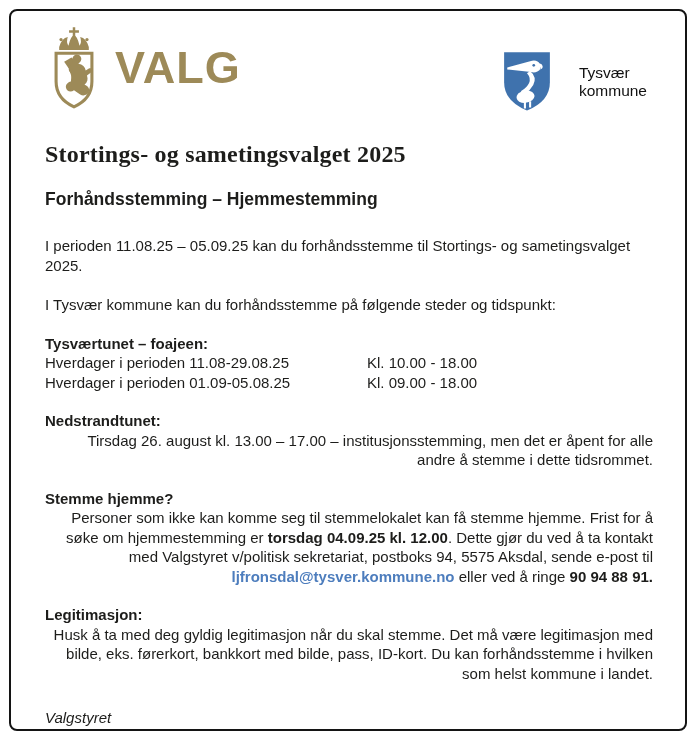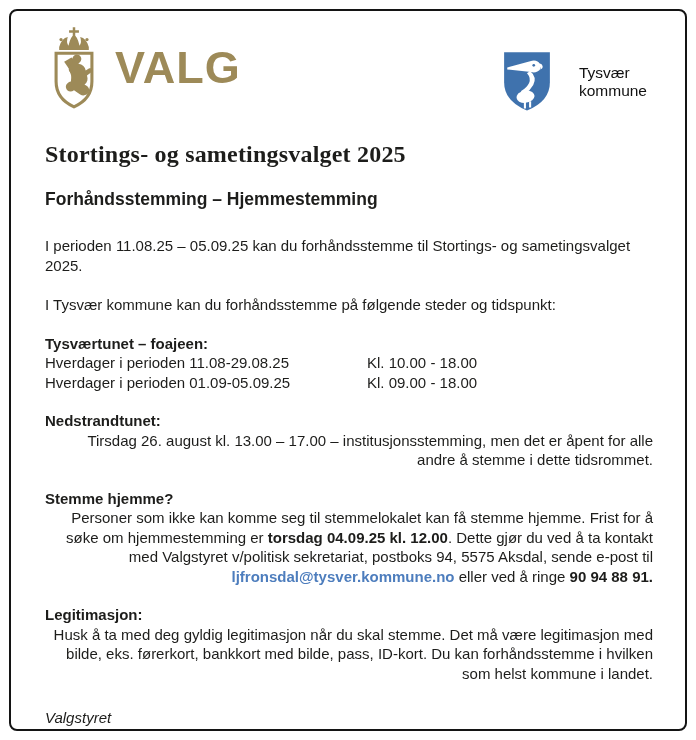--- a/index.html
+++ b/index.html
@@ -111,21 +111,21 @@
     <p class="para first">I perioden 11.08.25 – 05.09.25 kan du forhåndsstemme til Stortings- og sametingsvalget 2025.</p>
     <p class="para">I Tysvær kommune kan du forhåndsstemme på følgende steder og tidspunkt:</p>
 
     <div class="sched">
       <p class="sec-heading">Tysværtunet – foajeen:</p>
       <div class="sched-row">
         <span class="sched-label">Hverdager i perioden 11.08-29.08.25</span>
         <span class="sched-time">Kl. 10.00 - 18.00</span>
       </div>
       <div class="sched-row">
-        <span class="sched-label">Hverdager i perioden 01.09-05.09.25</span>
+        <span class="sched-label">Hverdager i perioden 01.09-05.08.25</span>
         <span class="sched-time">Kl. 09.00 - 18.00</span>
       </div>
     </div>
 
     <div>
       <p class="sec-heading">Nedstrandtunet:</p>
       <p class="sec-body">Tirsdag 26. august kl. 13.00 – 17.00 – institusjonsstemming, men det er åpent for alle andre å stemme i dette tidsrommet.</p>
     </div>
 
     <div>

